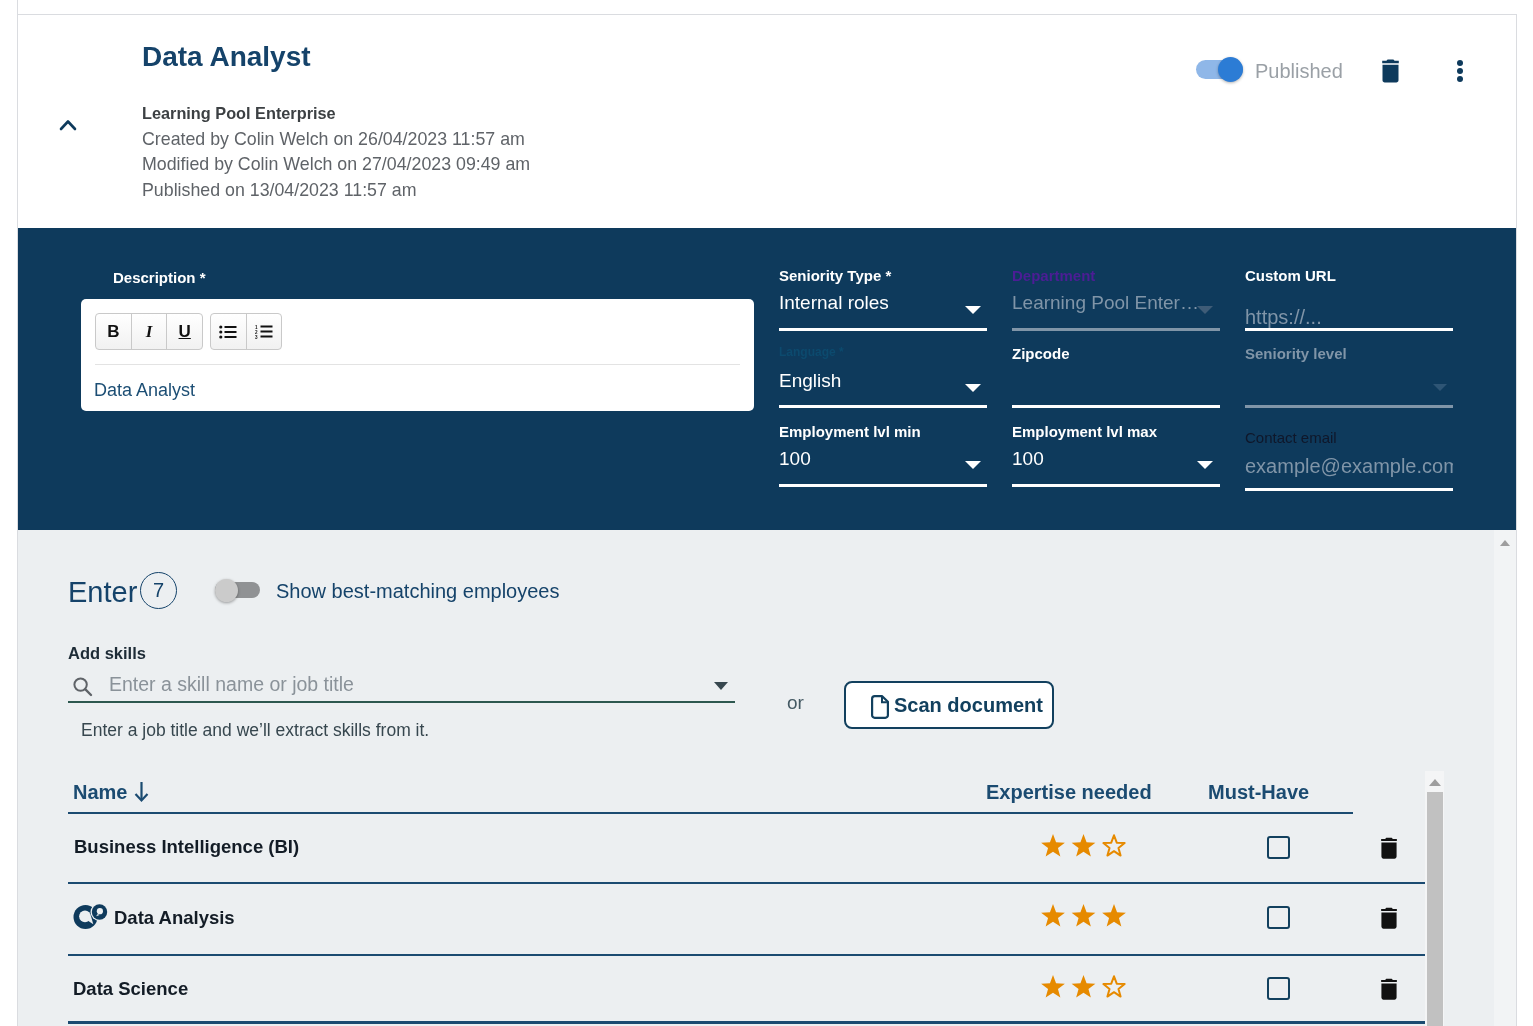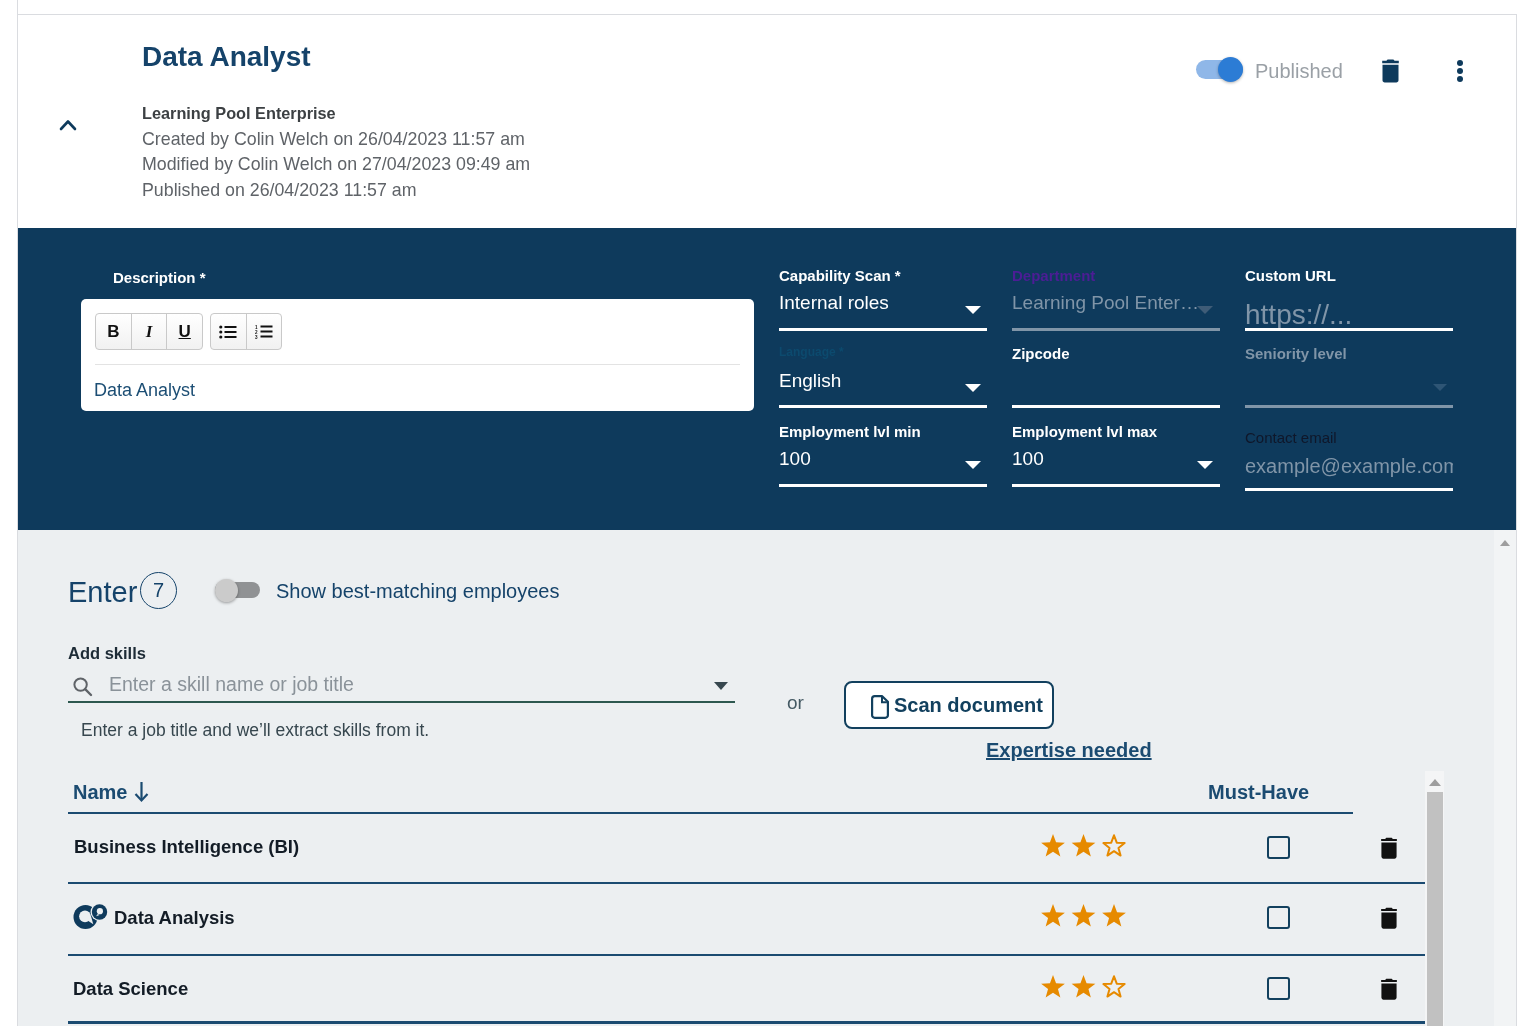--- a/index.html
+++ b/index.html
@@ -21,21 +21,21 @@
   <svg class="abs" style="left:58px; top:117px;" width="20" height="16" viewBox="0 0 20 16">
     <polyline points="3,12 10,4.5 17,12" fill="none" stroke="#0e3a5c" stroke-width="2.6" stroke-linecap="round" stroke-linejoin="round"></polyline>
   </svg>
 
   <div class="abs" style="left:142px; top:41px; font-size:28px; font-weight:bold; color:#15436a;">Data Analyst</div>
 
   <div class="abs" style="left:142px; top:101px; font-size:17.8px; line-height:25.5px; color:#5f6368;">
     <div style="font-weight:bold; font-size:16.3px; color:#3c4043;">Learning Pool Enterprise</div>
     <div>Created by Colin Welch on 26/04/2023 11:57 am</div>
     <div>Modified by Colin Welch on 27/04/2023 09:49 am</div>
-    <div>Published on 26/04/2023 11:57 am</div>
+    <div>Published on 13/04/2023 11:57 am</div>
   </div>
 
   <div class="abs" style="left:1196px; top:60px; width:47px; height:19px; border-radius:10px; background:#8fb7e8;"></div>
   <div class="abs" style="left:1218px; top:57px; width:25px; height:25px; border-radius:50%; background:#2c7cd5; box-shadow:0 1px 3px rgba(0,0,0,0.3);"></div>
   <div class="abs" style="left:1255px; top:60px; font-size:20px; color:#9aa0a6;">Published</div>
 
   <svg class="abs" style="left:1381px; top:58px;" width="19" height="25" viewBox="0 0 19 24" preserveAspectRatio="none">
     <path d="M1.5 21.3c0 1.2 1 2.2 2.2 2.2h11.6c1.2 0 2.2-1 2.2-2.2V6.5H1.5v14.8z M17.8 2.7h-4.2L12.4 1.5H6.6L5.4 2.7H1.2v2.3h16.6V2.7z" fill="#0e3a5c"></path>
   </svg>
 
@@ -73,21 +73,21 @@
         <text x="0" y="14.5" font-size="4.6" font-weight="bold" fill="#111" font-family="Liberation Sans">3</text>
         <rect x="5.5" y="1.5" width="12" height="2" fill="#111"></rect>
           <rect x="5.5" y="6.5" width="12" height="2" fill="#111"></rect>
           <rect x="5.5" y="11.5" width="12" height="2" fill="#111"></rect>
       </svg>
     </div>
   </div>
   <div class="abs" style="left:95px; top:364px; width:645px; height:1px; background:#e3e3e3;"></div>
   <div class="abs" style="left:94px; top:380px; font-size:18px; color:#1c4e74;">Data Analyst</div>
 
-  <div class="abs" style="left:779px; top:267px; font-size:15px; font-weight:bold; color:#fff;">Capability Scan *</div>
+  <div class="abs" style="left:779px; top:267px; font-size:15px; font-weight:bold; color:#fff;">Seniority Type *</div>
   <div class="abs" style="left:779px; top:291.5px; font-size:19px; color:#fff;">Internal roles</div>
   <div class="abs" style="left:965px; top:306px; width:0; height:0; border-left:8px solid transparent; border-right:8px solid transparent; border-top:8.5px solid #fff;"></div>
   <div class="abs" style="left:779px; top:328px; width:208px; height:3px; background:#fff;"></div>
 
   <div class="abs" style="left:779px; top:345px; font-size:12px; font-weight:bold; color:#0c4a6e;">Language *</div>
   <div class="abs" style="left:779px; top:369.5px; font-size:19px; color:#fff;">English</div>
   <div class="abs" style="left:965px; top:383.5px; width:0; height:0; border-left:8px solid transparent; border-right:8px solid transparent; border-top:8.5px solid #fff;"></div>
   <div class="abs" style="left:779px; top:405px; width:208px; height:3px; background:#fff;"></div>
 
   <div class="abs" style="left:779px; top:423px; font-size:15px; font-weight:bold; color:#fff;">Employment lvl min</div>
@@ -102,21 +102,21 @@
 
   <div class="abs" style="left:1012px; top:345px; font-size:15px; font-weight:bold; color:#fff;">Zipcode</div>
   <div class="abs" style="left:1012px; top:405px; width:208px; height:3px; background:#fff;"></div>
 
   <div class="abs" style="left:1012px; top:423px; font-size:15px; font-weight:bold; color:#fff;">Employment lvl max</div>
   <div class="abs" style="left:1012px; top:447.5px; font-size:19px; color:#fff;">100</div>
   <div class="abs" style="left:1197px; top:460.5px; width:0; height:0; border-left:8px solid transparent; border-right:8px solid transparent; border-top:8.5px solid #fff;"></div>
   <div class="abs" style="left:1012px; top:484px; width:208px; height:3px; background:#fff;"></div>
 
   <div class="abs" style="left:1245px; top:267px; font-size:15px; font-weight:bold; color:#fff;">Custom URL</div>
-  <div class="abs" style="left:1245px; top:299px; font-size:28px; color:#8095a8;text-align:center;">https://...</div>
+  <div class="abs" style="left:1245px; top:306px; font-size:20px; color:#8095a8;text-align:center;">https://...</div>
   <div class="abs" style="left:1245px; top:328px; width:208px; height:3px; background:#fff;"></div>
 
   <div class="abs" style="left:1245px; top:345px; font-size:15px; font-weight:bold; color:#8095a8;">Seniority level</div>
   <div class="abs" style="left:1433px; top:384px; width:0; height:0; border-left:7px solid transparent; border-right:7px solid transparent; border-top:7.5px solid #2e5575;"></div>
   <div class="abs" style="left:1245px; top:405px; width:208px; height:3px; background:#8095a8;"></div>
 
   <div class="abs" style="left:1245px; top:429px; font-size:15px; font-weight:normal; color:#0f172a;">Contact email</div>
   <div class="abs" style="left:1245px; top:455px; font-size:20px; color:#8095a8; width:208px; overflow:hidden; white-space:nowrap;">example@example.com</div>
   <div class="abs" style="left:1245px; top:488px; width:208px; height:3px; background:#fff;"></div>
 
@@ -147,21 +147,21 @@
     <path d="M12.2 1.2 H4.7 a2.6 2.6 0 0 0 -2.6 2.6 v16.4 a2.6 2.6 0 0 0 2.6 2.6 h10.6 a2.6 2.6 0 0 0 2.6 -2.6 V6.8 Z" fill="none" stroke="#12405e" stroke-width="2.2" stroke-linejoin="round"></path>
     <path d="M12 2 v5.3 h4.9" fill="none" stroke="#12405e" stroke-width="2"></path>
   </svg>
   <div class="abs" style="left:894px; top:694px; font-size:20px; color:#12405e;font-weight:bold;">Scan document</div>
 
   <div class="abs" style="left:73px; top:781px; font-size:20px; font-weight:bold; color:#1b4b71;">Name</div>
   <svg class="abs" style="left:134px; top:781px;" width="16" height="23" viewBox="0 0 16 23">
     <line x1="7.5" y1="1" x2="7.5" y2="19" stroke="#1b4b71" stroke-width="2.2"></line>
     <polyline points="1.5,13 7.5,19.5 13.5,13" fill="none" stroke="#1b4b71" stroke-width="2.2"></polyline>
   </svg>
-  <div class="abs" style="left:986px; top:739px; font-size:20px; font-weight:bold; color:#1b4b71;text-decoration:underline;">Expertise needed</div>
+  <div class="abs" style="left:986px; top:781px; font-size:20px; font-weight:bold; color:#1b4b71;">Expertise needed</div>
   <div class="abs" style="left:1208px; top:781px; font-size:20px; font-weight:bold; color:#1b4b71;">Must-Have</div>
   <div class="abs" style="left:68px; top:812px; width:1285px; height:2px; background:#1b4b71;"></div>
 
   <div class="abs" style="left:68px; top:882px; width:1357px; height:2px; background:#1b4b71;"></div>
   <div class="abs" style="left:68px; top:954px; width:1357px; height:2px; background:#1b4b71;"></div>
   <div class="abs" style="left:68px; top:1021px; width:1357px; height:2.5px; background:#1b4b71;"></div>
 
   <div class="abs" style="left:74px; top:836px; font-size:18.5px; font-weight:bold; color:#131c26;">Business Intelligence (BI)</div>
   <div class="abs" style="left:114px; top:907px; font-size:18.5px; font-weight:bold; color:#131c26;">Data Analysis</div>
   <div class="abs" style="left:73px; top:977.5px; font-size:18.5px; font-weight:bold; color:#131c26;">Data Science</div>

